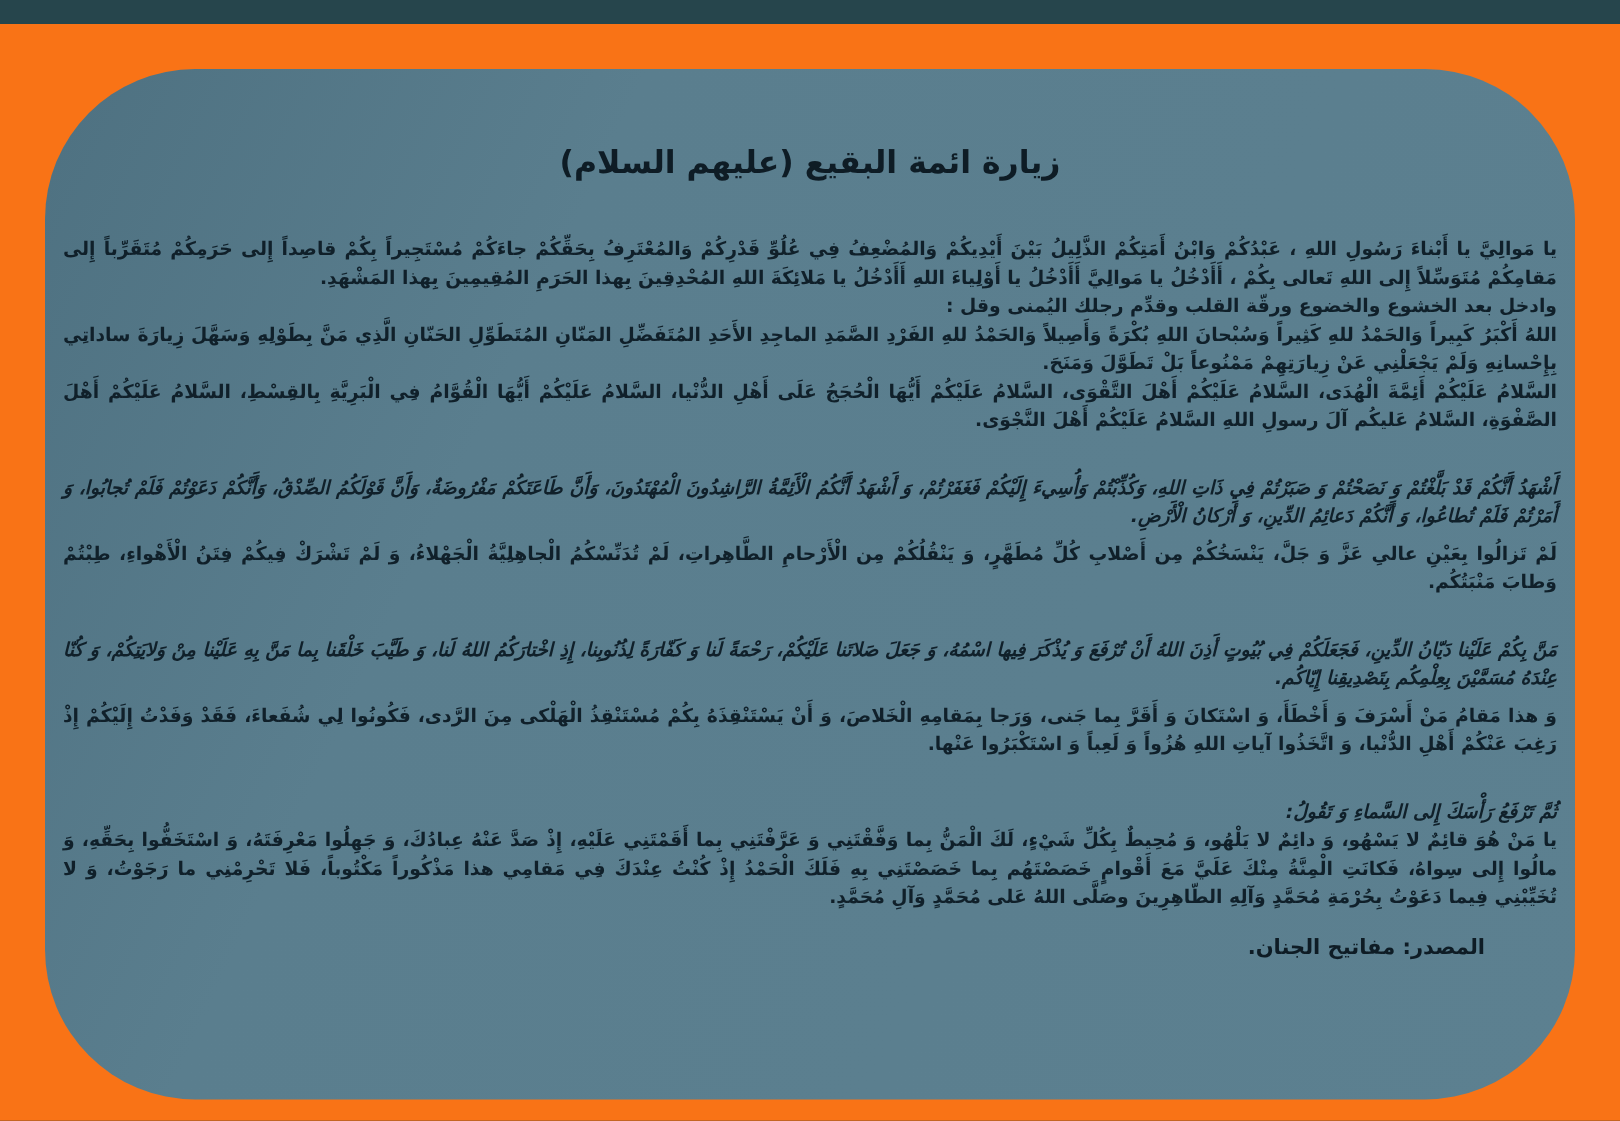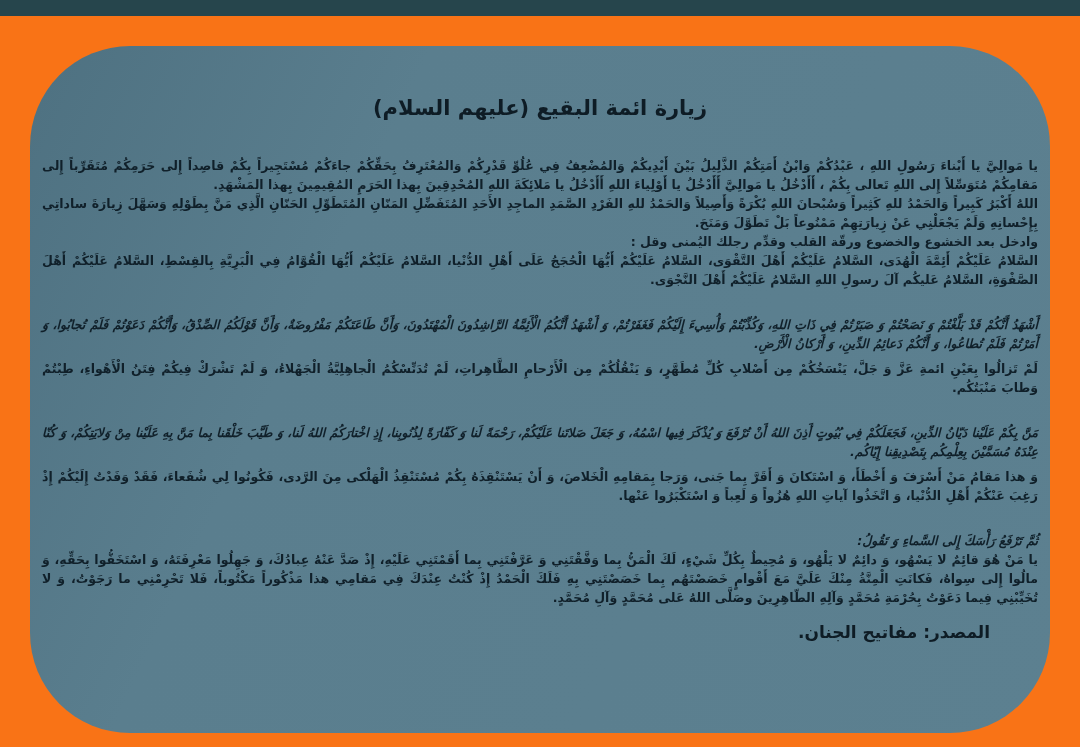--- a/index.html
+++ b/index.html
@@ -55,41 +55,41 @@
     padding: 0;
   }
   .gap-lg { margin-top: 26px !important; font-style: italic; }
   .gap-sm { margin-top: 6px !important; }
   .gap-xl { margin-top: 24px !important; }
   .doc-source {
     margin-top: 16px !important;
     margin-left: 0;
     margin-right: 48px !important;
     text-align: right;
-    font-size: 17px;
+    font-size: 14px;
     font-weight: bold;
     color: #0e1c25;
   }
 </style>
 </head>
 <body>
 
 <div class="page-bg">
   <div class="doc-card">
 
     <h1 class="doc-title">زيارة ائمة البقيع (عليهم السلام)</h1>
 
     <div class="doc-body">
       <p>يا مَوالِيَّ يا أَبْناءَ رَسُولِ اللهِ ، عَبْدُكُمْ وَابْنُ أَمَتِكُمْ الذَّلِيلُ بَيْنَ أَيْدِيكُمْ وَالمُضْعِفُ فِي عُلُوِّ قَدْرِكُمْ وَالمُعْتَرِفُ بِحَقِّكُمْ جاءَكُمْ مُسْتَجِيراً بِكُمْ قاصِداً إِلى حَرَمِكُمْ مُتَقَرِّباً إِلى مَقامِكُمْ مُتَوَسِّلاً إِلى اللهِ تَعالى بِكُمْ ، أَأَدْخُلُ يا مَوالِيَّ أَأَدْخُلُ يا أَوْلِياءَ اللهِ أَأَدْخُلُ يا مَلائِكَةَ اللهِ المُحْدِقِينَ بِهذا الحَرَمِ المُقِيمِينَ بِهذا المَشْهَدِ.</p>
+      <p>وادخل بعد الخشوع والخضوع ورقّة القلب وقدِّم رجلك اليُمنى وقل :</p>
       <p>اللهُ أَكْبَرُ كَبِيراً وَالحَمْدُ للهِ كَثِيراً وَسُبْحانَ اللهِ بُكْرَةً وَأَصِيلاً وَالحَمْدُ للهِ الفَرْدِ الصَّمَدِ الماجِدِ الأَحَدِ المُتَفَضِّلِ المَنّانِ المُتَطَوِّلِ الحَنّانِ الَّذِي مَنَّ بِطَوْلِهِ وَسَهَّلَ زِيارَةَ ساداتِي بِإِحْسانِهِ وَلَمْ يَجْعَلْنِي عَنْ زِيارَتِهِمْ مَمْنُوعاً بَلْ تَطَوَّلَ وَمَنَحَ.</p>
-      <p>وادخل بعد الخشوع والخضوع ورقّة القلب وقدِّم رجلك اليُمنى وقل :</p>
       <p>السَّلامُ عَلَيْكُمْ أَئِمَّةَ الْهُدَى، السَّلامُ عَلَيْكُمْ أَهْلَ التَّقْوَى، السَّلامُ عَلَيْكُمْ أَيُّهَا الْحُجَجُ عَلَى أَهْلِ الدُّنْيا، السَّلامُ عَلَيْكُمْ أَيُّهَا الْقُوَّامُ فِي الْبَرِيَّةِ بِالقِسْطِ، السَّلامُ عَلَيْكُمْ أَهْلَ الصَّفْوَةِ، السَّلامُ عَليكُم آلَ رسولِ اللهِ السَّلامُ عَلَيْكُمْ أَهْلَ النَّجْوَى.</p>
 
       <p class="gap-lg">أَشْهَدُ أَنَّكُمْ قَدْ بَلَّغْتُمْ وَ نَصَحْتُمْ وَ صَبَرْتُمْ فِي ذَاتِ اللهِ، وَكُذِّبْتُمْ وَأُسِيءَ إِلَيْكُمْ فَغَفَرْتُمْ، وَ أَشْهَدُ أَنَّكُمُ الْأَئِمَّةُ الرَّاشِدُونَ الْمُهْتَدُونَ، وَأَنَّ طَاعَتَكُمْ مَفْرُوضَةٌ، وَأَنَّ قَوْلَكُمُ الصِّدْقُ، وَأَنَّكُمْ دَعَوْتُمْ فَلَمْ تُجابُوا، وَ أَمَرْتُمْ فَلَمْ تُطاعُوا، وَ أَنَّكُمْ دَعائِمُ الدِّينِ، وَ أَرْكانُ الْأَرْضِ.</p>
-      <p class="gap-sm">لَمْ تَزالُوا بِعَيْنِ ائمةِ عَزَّ وَ جَلَّ، يَنْسَخُكُمْ مِن أَصْلابِ كُلِّ مُطَهَّرٍ، وَ يَنْقُلُكُمْ مِن الْأَرْحامِ الطَّاهِراتِ، لَمْ تُدَنِّسْكُمُ الْجاهِلِيَّةُ الْجَهْلاءُ، وَ لَمْ تَشْرَكْ فِيكُمْ فِتَنُ الْأَهْواءِ، طِبْتُمْ وَطابَ مَنْبَتُكُم.</p>
+      <p class="gap-sm">لَمْ تَزالُوا بِعَيْنِ عالىِ عَزَّ وَ جَلَّ، يَنْسَخُكُمْ مِن أَصْلابِ كُلِّ مُطَهَّرٍ، وَ يَنْقُلُكُمْ مِن الْأَرْحامِ الطَّاهِراتِ، لَمْ تُدَنِّسْكُمُ الْجاهِلِيَّةُ الْجَهْلاءُ، وَ لَمْ تَشْرَكْ فِيكُمْ فِتَنُ الْأَهْواءِ، طِبْتُمْ وَطابَ مَنْبَتُكُم.</p>
 
       <p class="gap-lg">مَنَّ بِكُمْ عَلَيْنا دَيّانُ الدِّينِ، فَجَعَلَكُمْ فِي بُيُوتٍ أَذِنَ اللهُ أَنْ تُرْفَعَ وَ يُذْكَرَ فِيها اسْمُهُ، وَ جَعَلَ صَلاتَنا عَلَيْكُمْ، رَحْمَةً لَنا وَ كَفّارَةً لِذُنُوبِنا، إِذِ اخْتارَكُمُ اللهُ لَنا، وَ طَيَّبَ خَلْقَنا بِما مَنَّ بِهِ عَلَيْنا مِنْ وَلايَتِكُمْ، وَ كُنّا عِنْدَهُ مُسَمَّيْنَ بِعِلْمِكُم بِتَصْدِيقِنا إِيّاكُم.</p>
       <p class="gap-sm">وَ هذا مَقامُ مَنْ أَسْرَفَ وَ أَخْطَأَ، وَ اسْتَكانَ وَ أَقَرَّ بِما جَنى، وَرَجا بِمَقامِهِ الْخَلاصَ، وَ أَنْ يَسْتَنْقِذَهُ بِكُمْ مُسْتَنْقِذُ الْهَلْكى مِنَ الرَّدى، فَكُونُوا لِي شُفَعاءَ، فَقَدْ وَفَدْتُ إِلَيْكُمْ إِذْ رَغِبَ عَنْكُمْ أَهْلِ الدُّنْيا، وَ اتَّخَذُوا آياتِ اللهِ هُزُواً وَ لَعِباً وَ اسْتَكْبَرُوا عَنْها.</p>
 
       <p class="gap-lg">ثُمَّ تَرْفَعُ رَأْسَكَ إِلى السَّماءِ وَ تَقُولُ:</p>
       <p>يا مَنْ هُوَ قائِمٌ لا يَسْهُو، وَ دائِمٌ لا يَلْهُو، وَ مُحِيطٌ بِكُلِّ شَيْءٍ، لَكَ الْمَنُّ بِما وَفَّقْتَنِي وَ عَرَّفْتَنِي بِما أَقَمْتَنِي عَلَيْهِ، إِذْ صَدَّ عَنْهُ عِبادُكَ، وَ جَهِلُوا مَعْرِفَتَهُ، وَ اسْتَخَفُّوا بِحَقِّهِ، وَ مالُوا إِلى سِواهُ، فَكانَتِ الْمِنَّةُ مِنْكَ عَلَيَّ مَعَ أَقْوامٍ خَصَصْتَهُم بِما خَصَصْتَنِي بِهِ فَلَكَ الْحَمْدُ إِذْ كُنْتُ عِنْدَكَ فِي مَقامِي هذا مَذْكُوراً مَكْتُوباً، فَلا تَحْرِمْنِي ما رَجَوْتُ، وَ لا تُخَيِّبْنِي فِيما دَعَوْتُ بِحُرْمَةِ مُحَمَّدٍ وَآلِهِ الطّاهِرِينَ وصَلَّى اللهُ عَلى مُحَمَّدٍ وَآلِ مُحَمَّدٍ.</p>
 
 
       <p class="doc-source">المصدر: مفاتيح الجنان.</p>
     </div>

